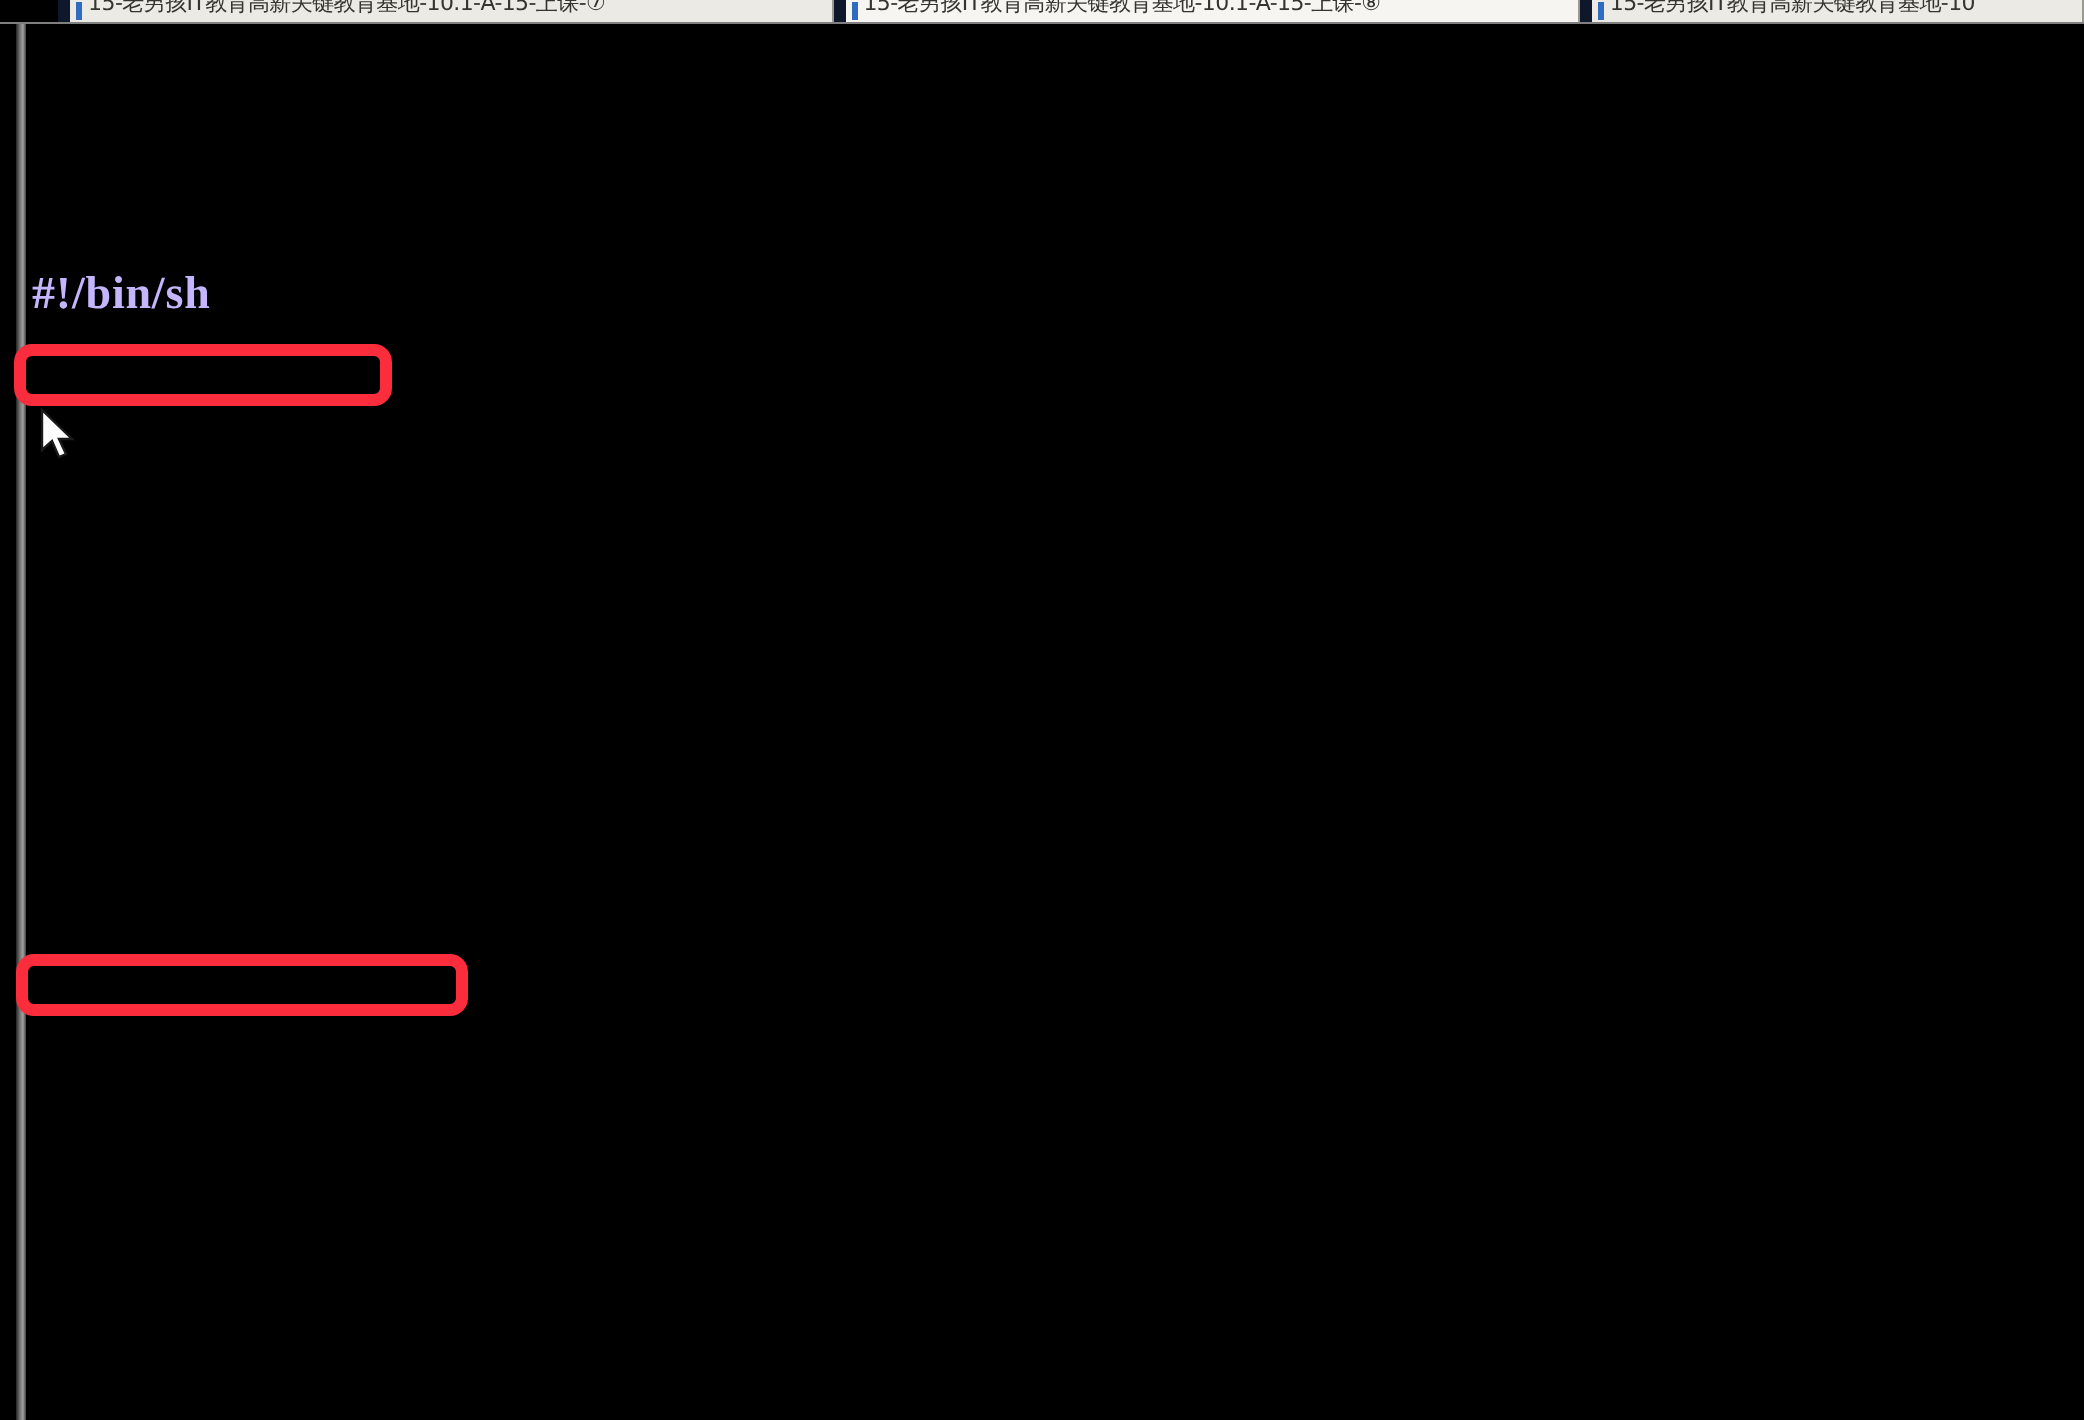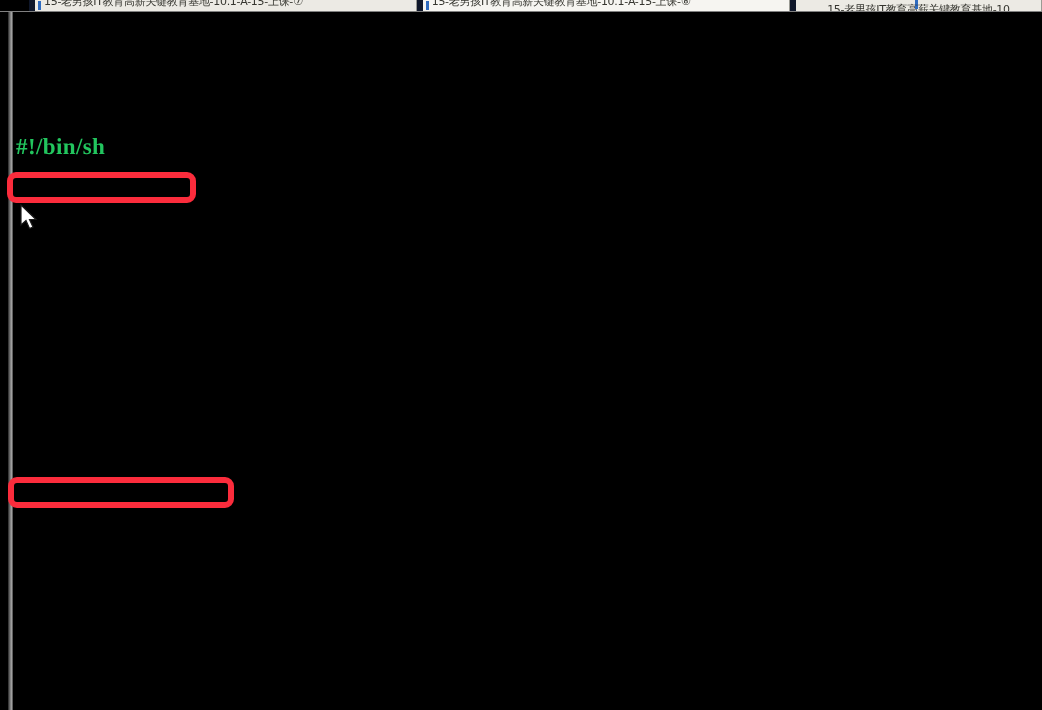--- a/index.html
+++ b/index.html
@@ -99,21 +99,21 @@
     font-size: 23px;
     line-height: 30px;
     white-space: pre;
     letter-spacing: 0.4px;
     font-weight: 700;
     text-rendering: geometricPrecision;
   }
   .ln { height: 30px; display: block; white-space: pre; }
 
   
-  .c-comment { color: #22c55e; text-align: center; }
+  .c-comment { color: #c4b5fd; text-align: center; }
   .c-plain   { color: #e8e8e8; }
 
   
   .redbox {
     position: absolute;
     border: 6px solid #fb2c3c;
     border-radius: 9px;
     background: transparent;
     pointer-events: none;
   }
@@ -133,21 +133,21 @@
   <div id="tabstrip">
     <div class="gutter"></div>
     <div class="tab" style="width:400px;">
       <span class="tabmark"></span>
       <span class="tablabel">15-老男孩IT教育高薪关键教育基地-10.1-A-15-上课-⑦</span>
     </div>
     <div class="tab active" style="width:385px;">
       <span class="tabmark"></span>
       <span class="tablabel">15-老男孩IT教育高薪关键教育基地-10.1-A-15-上课-⑧</span>
     </div>
-    <div class="tab" style="width:260px;flex-direction:column;">
+    <div class="tab" style="width:260px;">
       <span class="tabmark"></span>
       <span class="tablabel">15-老男孩IT教育高薪关键教育基地-10</span>
     </div>
   </div>
 
   <div id="terminal">
 
     <div id="leftblack"></div>
     <div id="leftbevel"></div>
 

